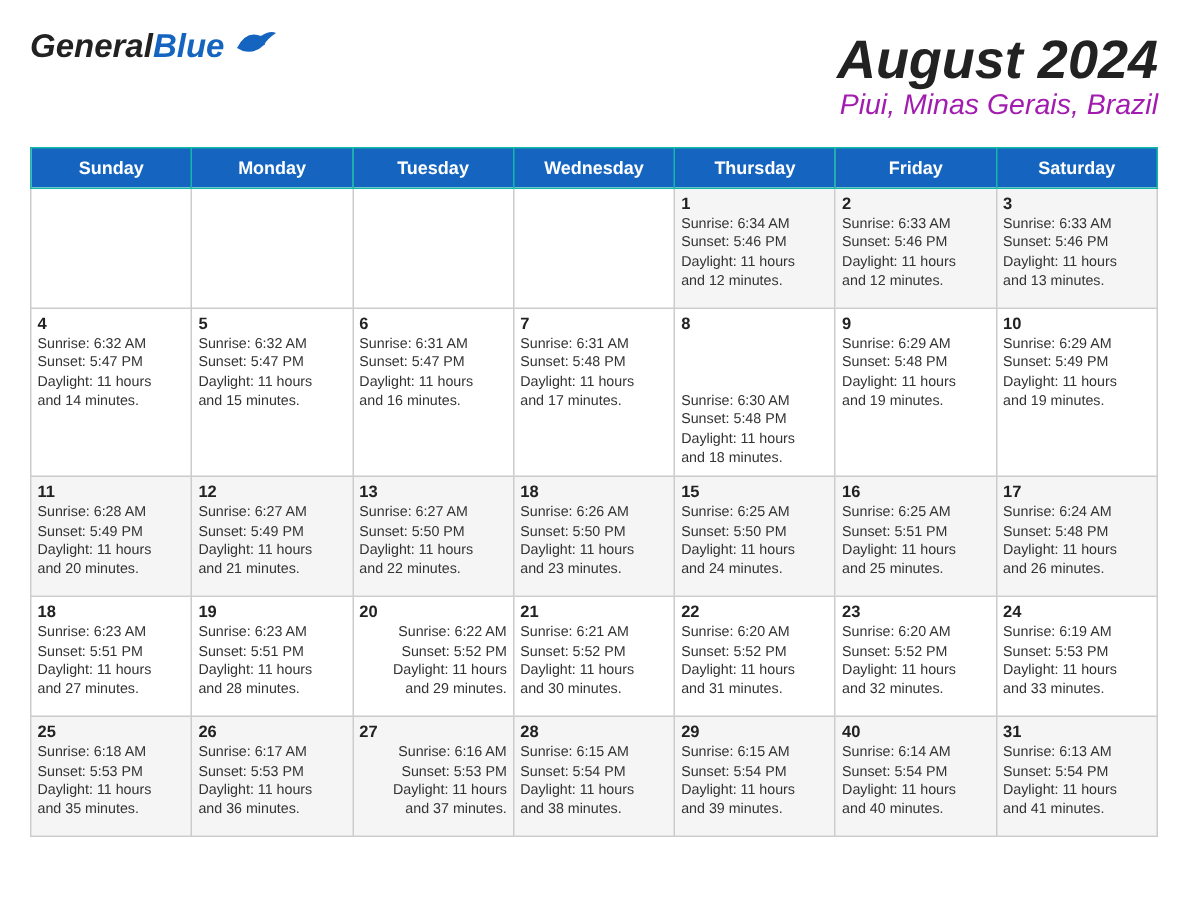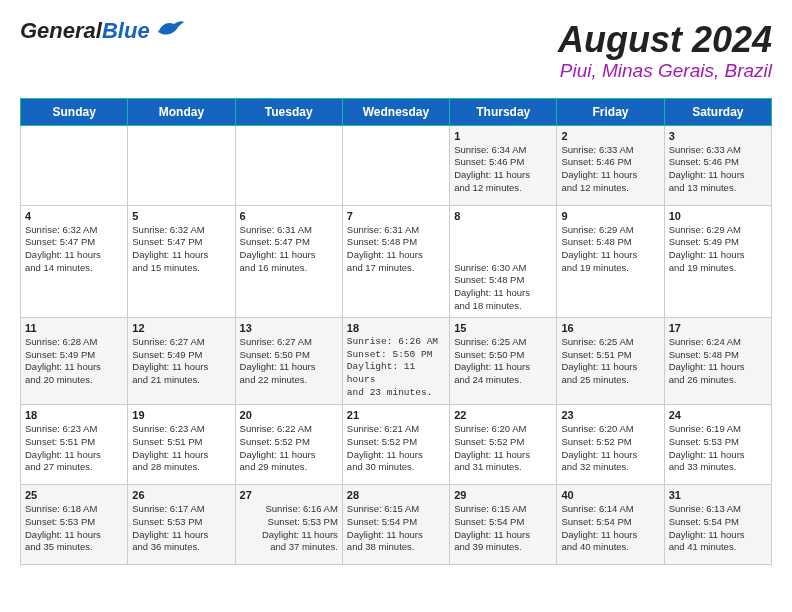--- a/index.html
+++ b/index.html
@@ -213,21 +213,21 @@
         </td>
         <td>
           <span class="day-num">13</span>
           <div class="day-info" style="white-space: pre-line;">Sunrise: 6:27 AM
 Sunset: 5:50 PM
 Daylight: 11 hours
 and 22 minutes.</div>
         </td>
         <td>
           <span class="day-num">18</span>
-          <div class="day-info" style="white-space: pre-line; font-family: Liberation Mono, monospace;">Sunrise: 6:26 AM
+          <div class="day-info" style="white-space: pre-line;">Sunrise: 6:26 AM
 Sunset: 5:50 PM
 Daylight: 11 hours
 and 23 minutes.</div>
         </td>
         <td>
           <span class="day-num">15</span>
           <div class="day-info" style="white-space: pre-line;">Sunrise: 6:25 AM
 Sunset: 5:50 PM
 Daylight: 11 hours
 and 24 minutes.</div>
@@ -257,21 +257,21 @@
         </td>
         <td>
           <span class="day-num">19</span>
           <div class="day-info" style="white-space: pre-line;">Sunrise: 6:23 AM
 Sunset: 5:51 PM
 Daylight: 11 hours
 and 28 minutes.</div>
         </td>
         <td>
           <span class="day-num">20</span>
-          <div class="day-info" style="white-space: pre-line;">Sunrise: 6:22 AM
+          <div class="day-info" style="white-space: pre-line; text-align: right;">Sunrise: 6:22 AM
 Sunset: 5:52 PM
 Daylight: 11 hours
 and 29 minutes.</div>
         </td>
         <td>
           <span class="day-num">21</span>
           <div class="day-info" style="white-space: pre-line;">Sunrise: 6:21 AM
 Sunset: 5:52 PM
 Daylight: 11 hours
 and 30 minutes.</div>

